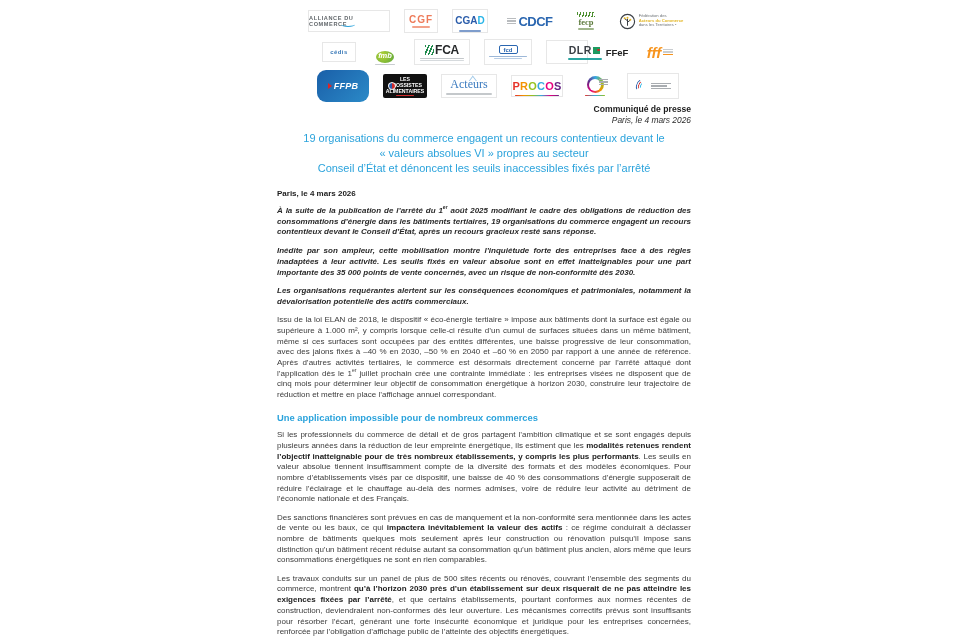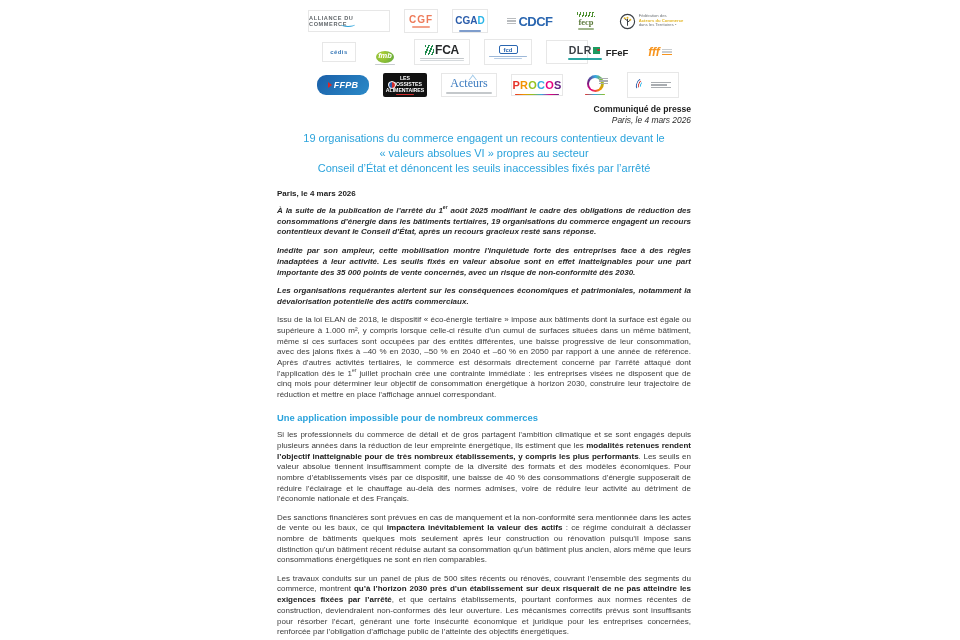--- a/index.html
+++ b/index.html
@@ -66,27 +66,27 @@
   .l-dlr { width:42px; height:24px;padding-left:35px; }
   .dlr-line { display:flex; align-items:center; gap:1.5px; }
   .dlr-t { font-size:10.5px; font-weight:bold; color:#3a3f45; letter-spacing:0.5px; }
   .dlr-sq { width:7px; height:7px; background:#1f9a60; position:relative; }
   .dlr-sq::after { content:""; position:absolute; right:0.8px; top:2.2px; width:2.4px; height:2.4px;
                    background:#d12a2a; border-radius:50%; }
   .dlr-sub { width:34px; height:2px; background:#2aa5a0; margin-top:1.4px; }
   .l-ffef { width:30px; height:22px; }
   .ffef-t { font-size:9.5px; font-weight:bold; color:#222; }
   .l-fff { width:28px; height:22px; flex-direction:row; gap:2px; }
-  .fff-t { font-size:12px; font-weight:bold; font-style:italic; color:#f7941d; }
+  .fff-t { font-size:15px; font-weight:bold; font-style:italic; color:#f7941d; }
   .fff-sub { display:flex; flex-direction:column; gap:1px; }
   .fff-sub i { display:block; width:10px; height:1.2px; background:#c9cdd0; }
   .fff-sub i:last-child { background:#f7941d; }
 
   
-  .l-ffpb { width:52px; height:20px; border-radius:9px;
+  .l-ffpb { width:52px; height:32px; border-radius:9px;
             background:linear-gradient(135deg,#1a5fa8,#2b8ac8); flex-direction:row; gap:2px; }
   .ffpb-arrow { width:0; height:0; border-left:4px solid #e02424;
                 border-top:3px solid transparent; border-bottom:3px solid transparent; }
   .ffpb-t { color:#fff; font-weight:bold; font-style:italic; font-size:9px; letter-spacing:0.3px; }
   .l-gross { width:44px; height:24px; background:#111; border-radius:2px; }
   .gross-t { color:#fff; font-weight:bold; font-size:5.2px; line-height:6px; text-align:center; }
   .gross-roundel { position:absolute; left:5px; top:8px; width:8px; height:8px; border-radius:50%;
                    background:conic-gradient(#d12a2a 0 50%, #2a5caa 50% 100%); border:1px solid #fff; }
   .gross-sub { width:18px; height:1.2px; background:#d12a2a; margin-top:1.4px; }
   .l-perifem { width:56px; height:24px; }

